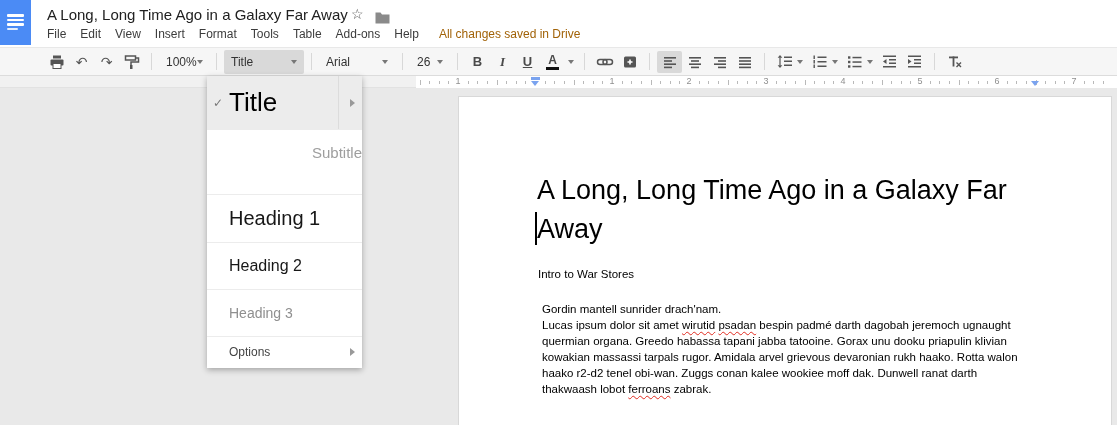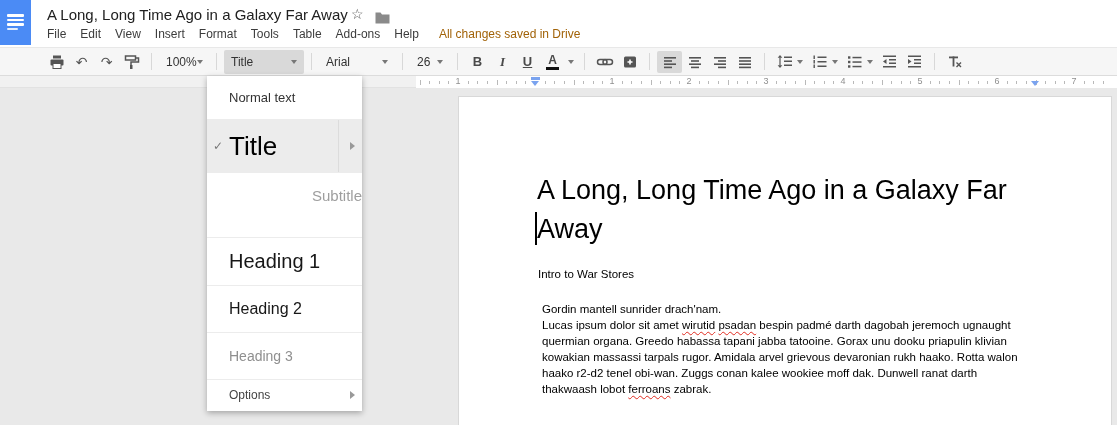--- a/index.html
+++ b/index.html
@@ -393,23 +393,20 @@
           <div><span>Lucas ipsum dolor sit amet </span><span class="misspell">wirutid</span><span> </span><span class="misspell">psadan</span><span> bespin padmé darth dagobah jeremoch ugnaught</span></div>
           <div><span>quermian organa. Greedo habassa tapani jabba tatooine. Gorax unu dooku priapulin klivian</span></div>
           <div><span>kowakian massassi tarpals rugor. Amidala arvel grievous devaronian rukh haako. Rotta walon</span></div>
           <div><span>haako r2-d2 tenel obi-wan. Zuggs conan kalee wookiee moff dak. Dunwell ranat darth</span></div>
           <div><span>thakwaash lobot </span><span class="misspell">ferroans</span><span> zabrak.</span></div>
         </div>
     </div>
   </div>
 
   <div class="style-menu" id="style-menu">
-      <div class="sm-item sm-normal">
-        <span>Normal text</span>
-      </div>
       <div class="sm-item sm-title selected">
         <span class="sm-check">✓</span>
         <span>Title</span>
         <span class="sm-divider"></span>
         <span class="sm-arrow"></span>
       </div>
       <div class="sm-item sm-subtitle">
         <span>Subtitle</span>
       </div>
       <div class="sm-item sm-h1">

